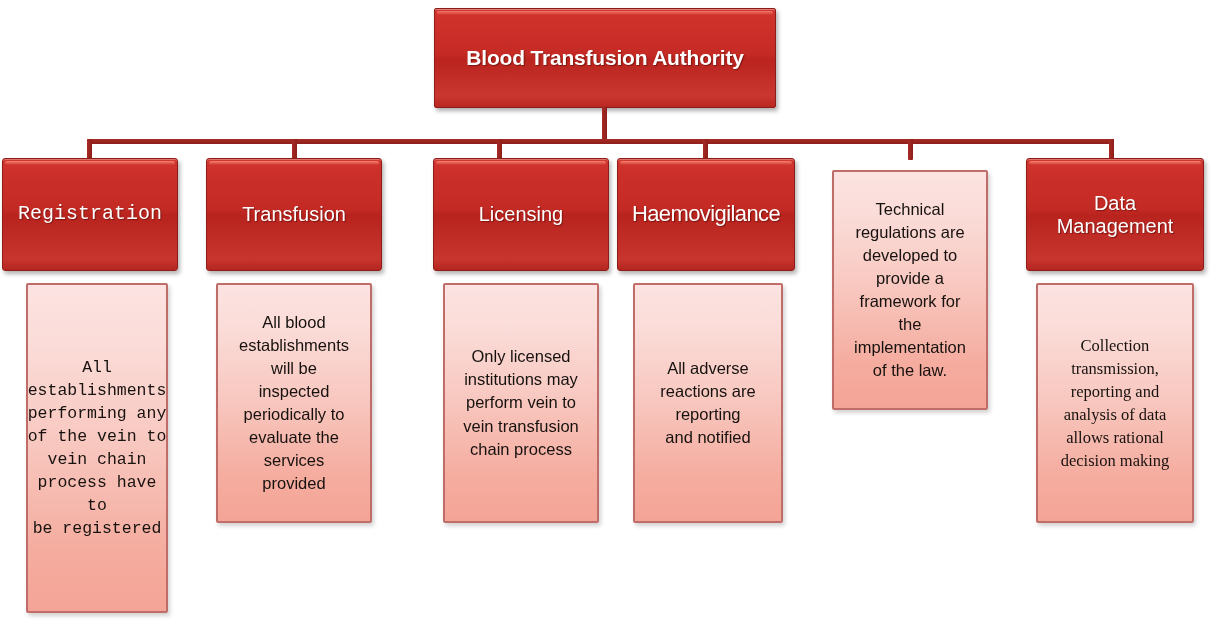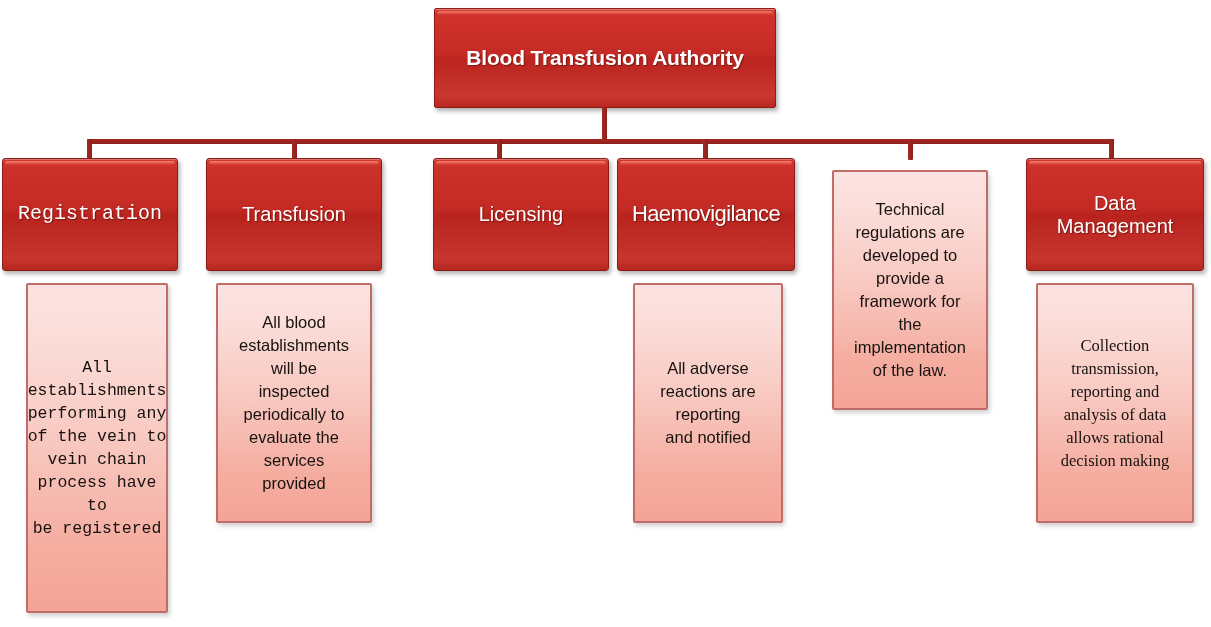--- a/index.html
+++ b/index.html
@@ -217,20 +217,27 @@
 evaluate the
 services
 provided</span>
     </div>
   </div>
 
   <div class="column" style="left:433px; width:176px;">
     <div class="head-box">
       <span class="head-label">Licensing</span>
     </div>
+    <div class="body-panel" style="margin:12px 10px 0 10px;">
+      <span class="body-text">Only licensed
+institutions may
+perform vein to
+vein transfusion
+chain process</span>
+    </div>
   </div>
 
   <div class="column" style="left:617px; width:178px;">
     <div class="head-box">
       <span class="head-label tight">Haemovigilance</span>
     </div>
     <div class="body-panel" style="margin:12px 12px 0 16px;">
       <span class="body-text">All adverse
 reactions are
 reporting

